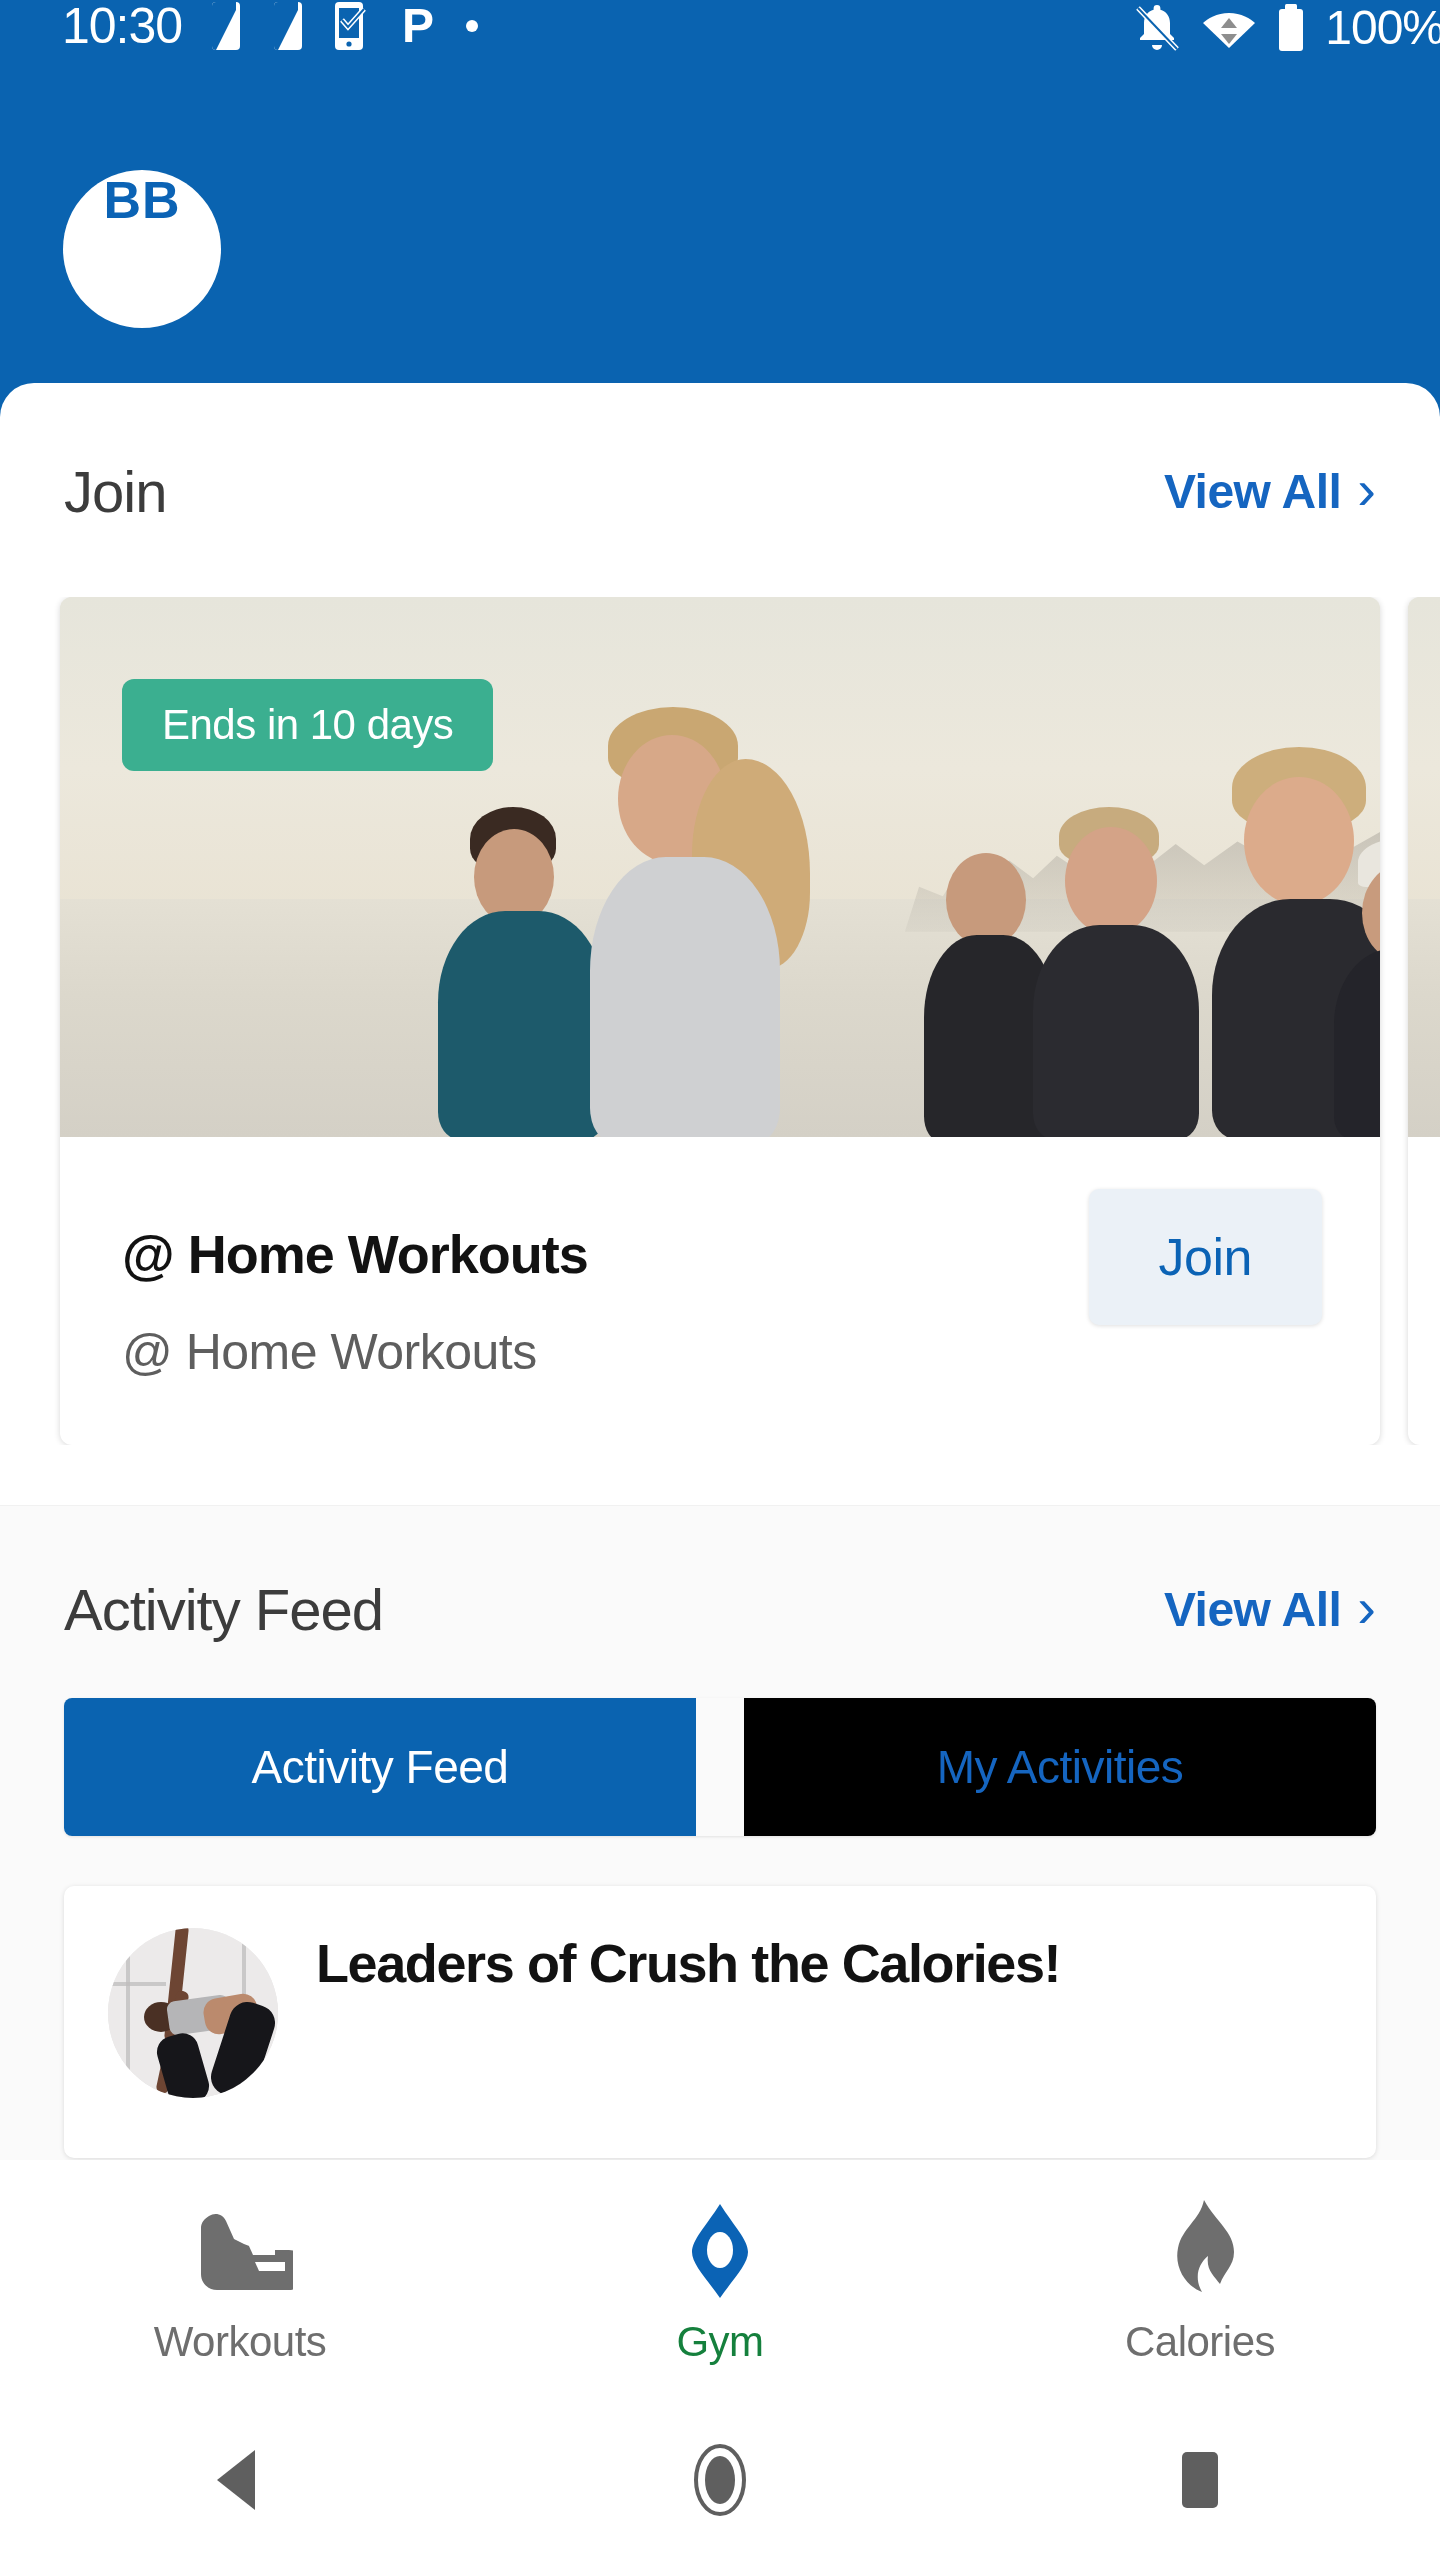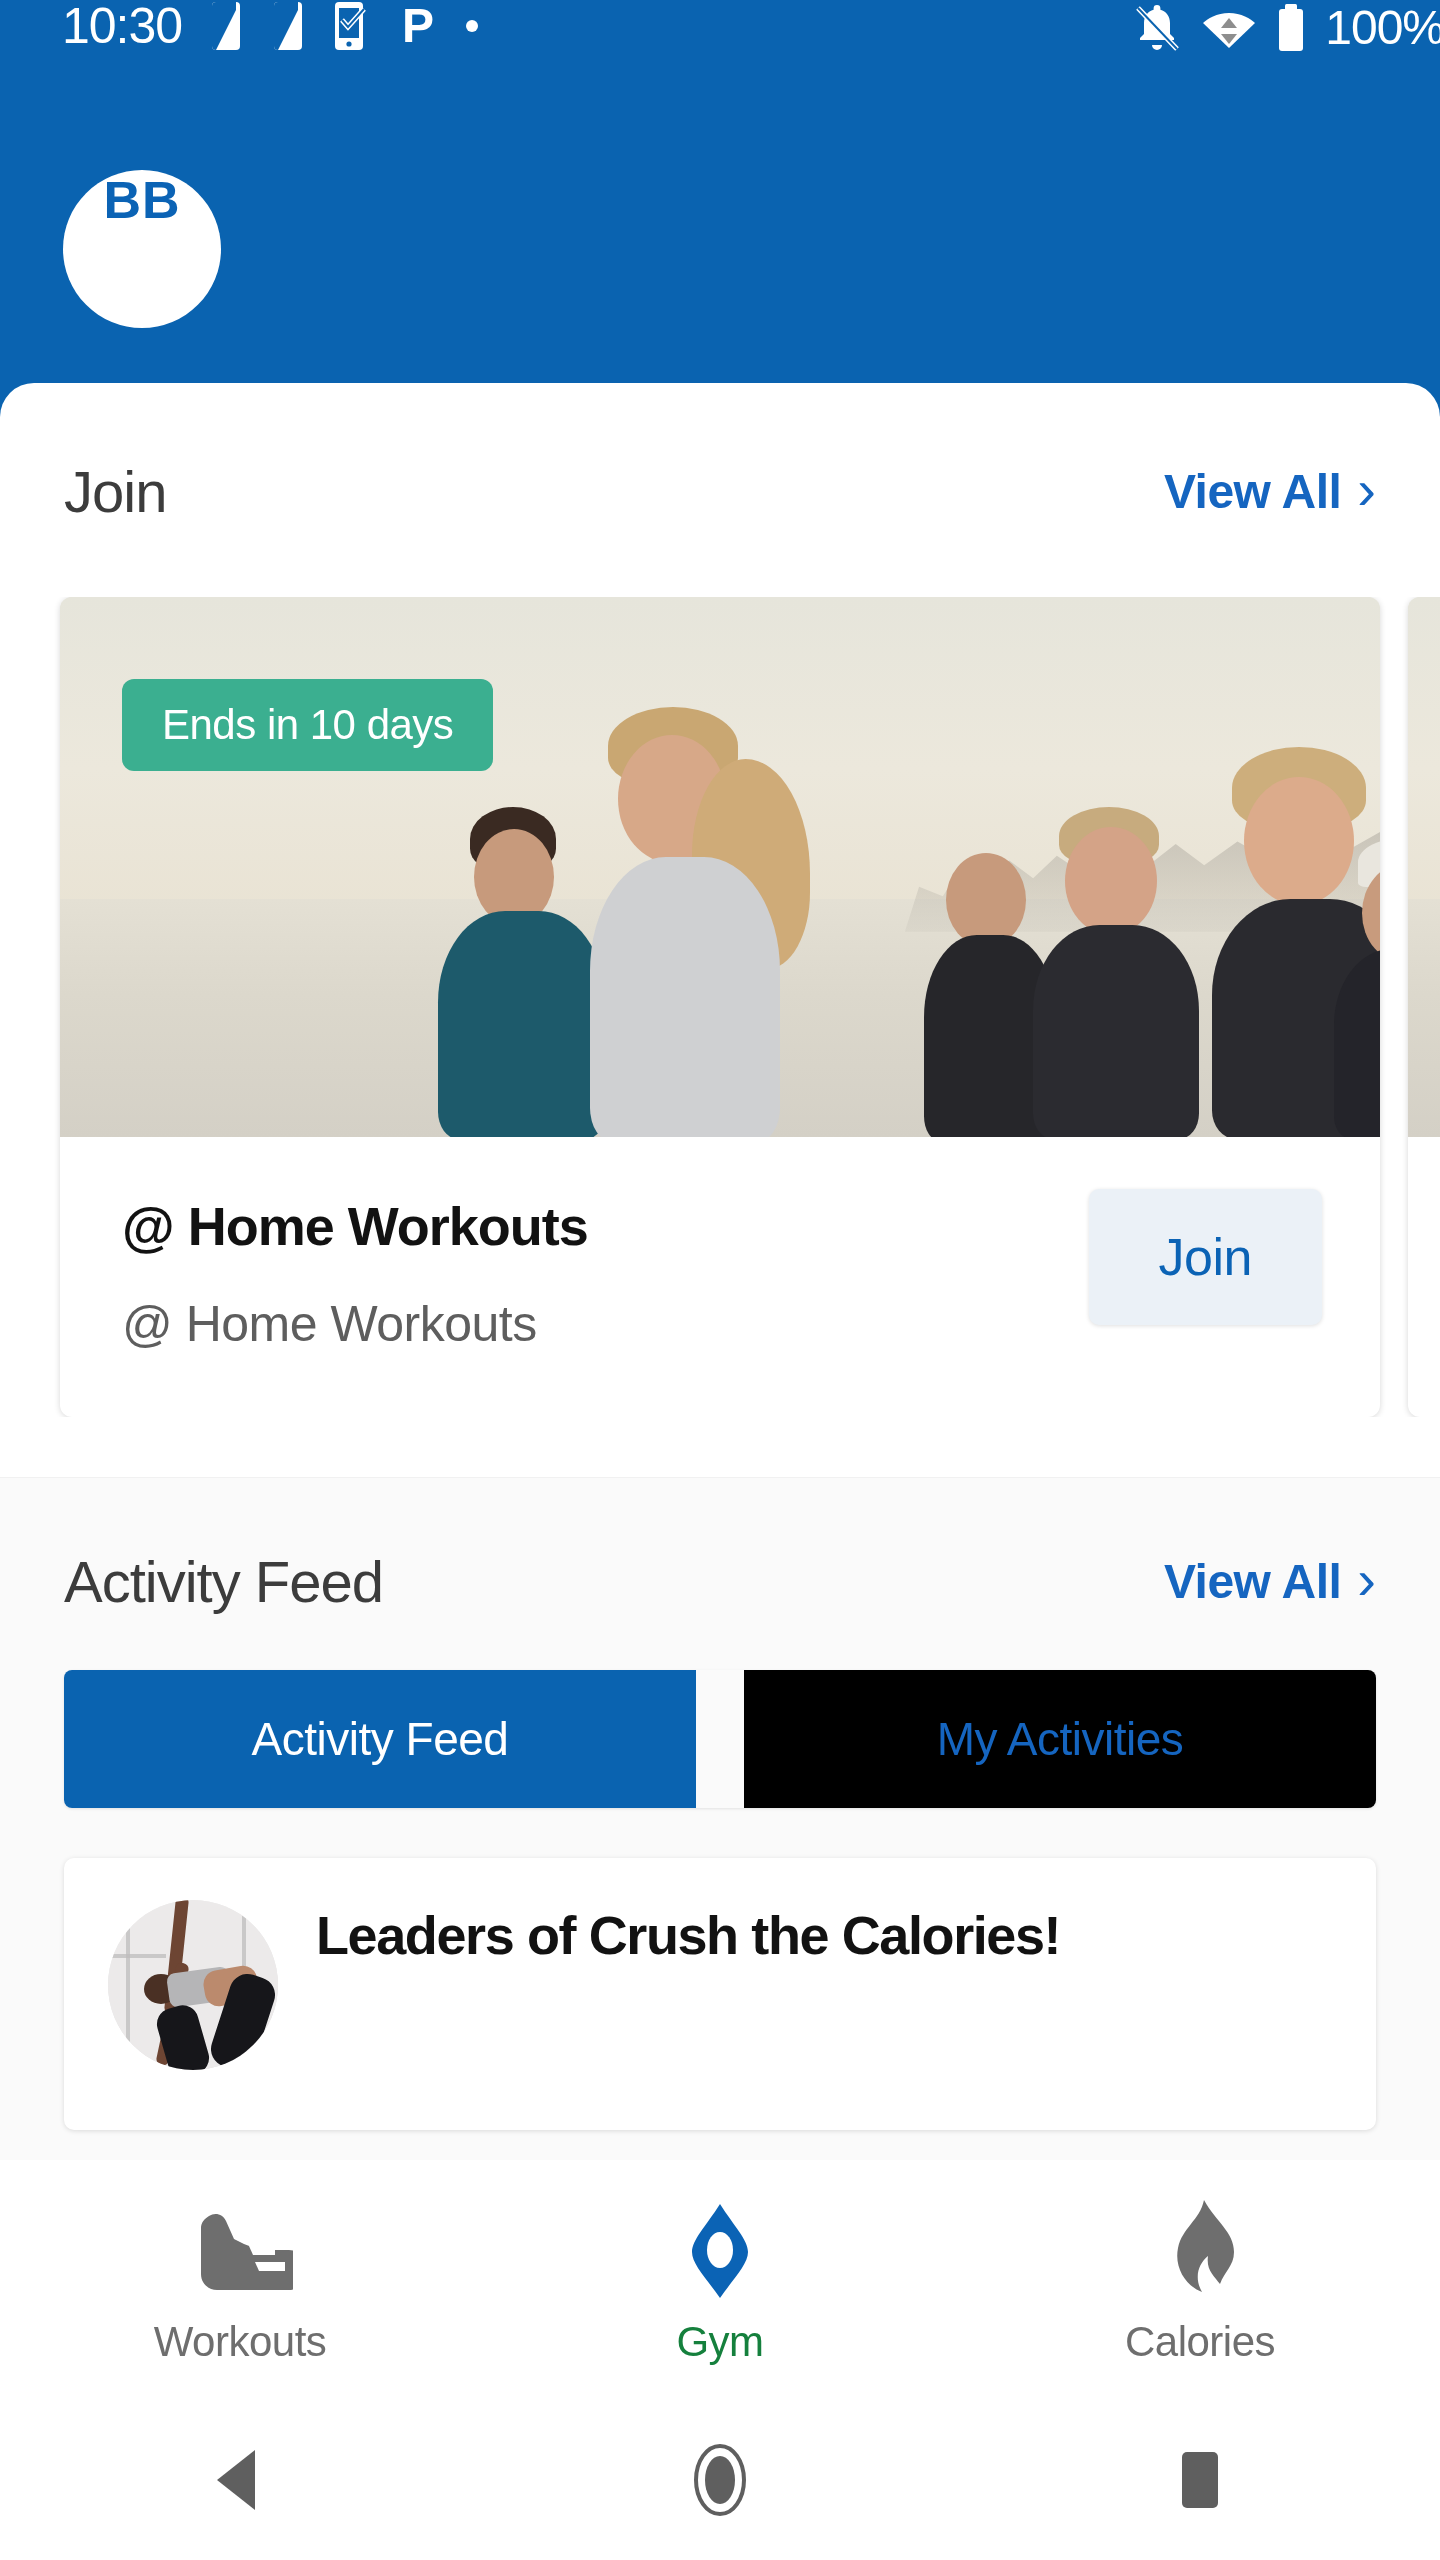--- a/index.html
+++ b/index.html
@@ -97,21 +97,21 @@
   .badge{
     position:absolute; left:62px; top:82px;
     background:#3BAF90; color:#fff;
     padding:22px 40px; border-radius:12px;
     font-size:42px; font-weight:500; letter-spacing:-0.5px;
   }
   .chal-body{
     padding:52px 58px 64px 62px;
     display:flex; align-items:flex-start; justify-content:space-between;
   }
-  .chal-texts{ padding-top:6px; }
+  .chal-texts{ padding-top:6px;margin-top:28px; }
   .chal-title{ font-size:54px; font-weight:700; color:#121212; letter-spacing:-1px; }
   .chal-sub{ font-size:50px; color:#5E5E5E; margin-top:38px; letter-spacing:-0.5px; }
   .join-btn{
     background:#EBF1F7; border:none; border-radius:10px;
     box-shadow:0 1px 4px rgba(0,0,0,.13);
     padding:38px 70px; cursor:pointer;
     font-family:inherit;
   }
   .join-btn-label{ font-size:52px; color:#0B63B5; font-weight:500; letter-spacing:-0.5px; }
 

